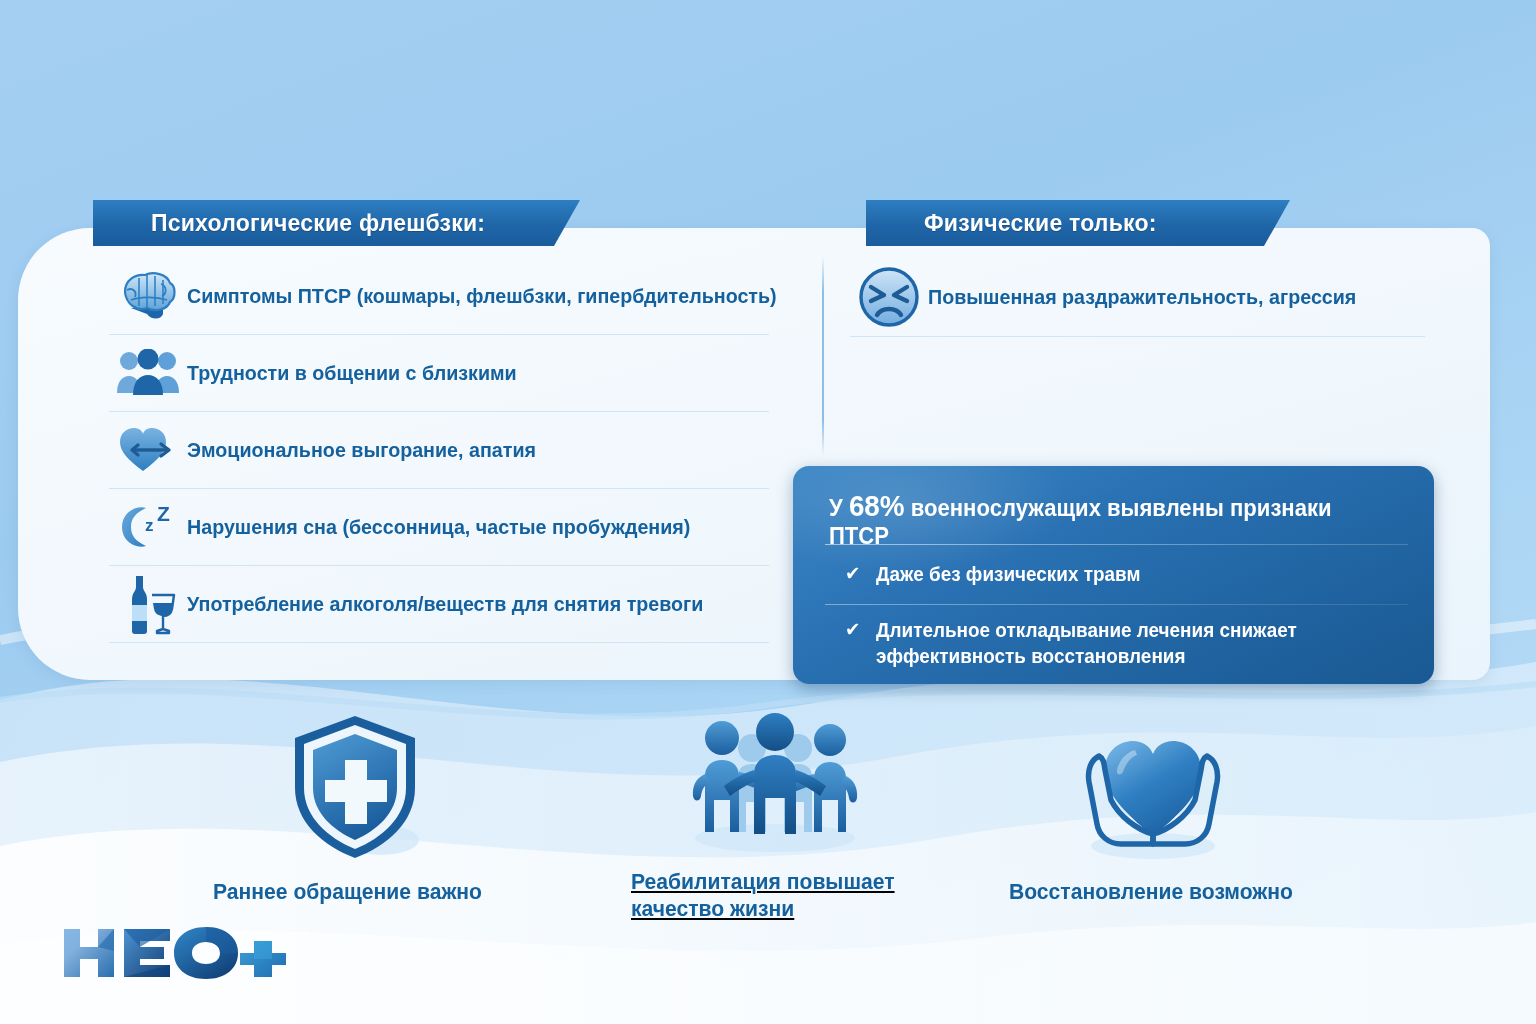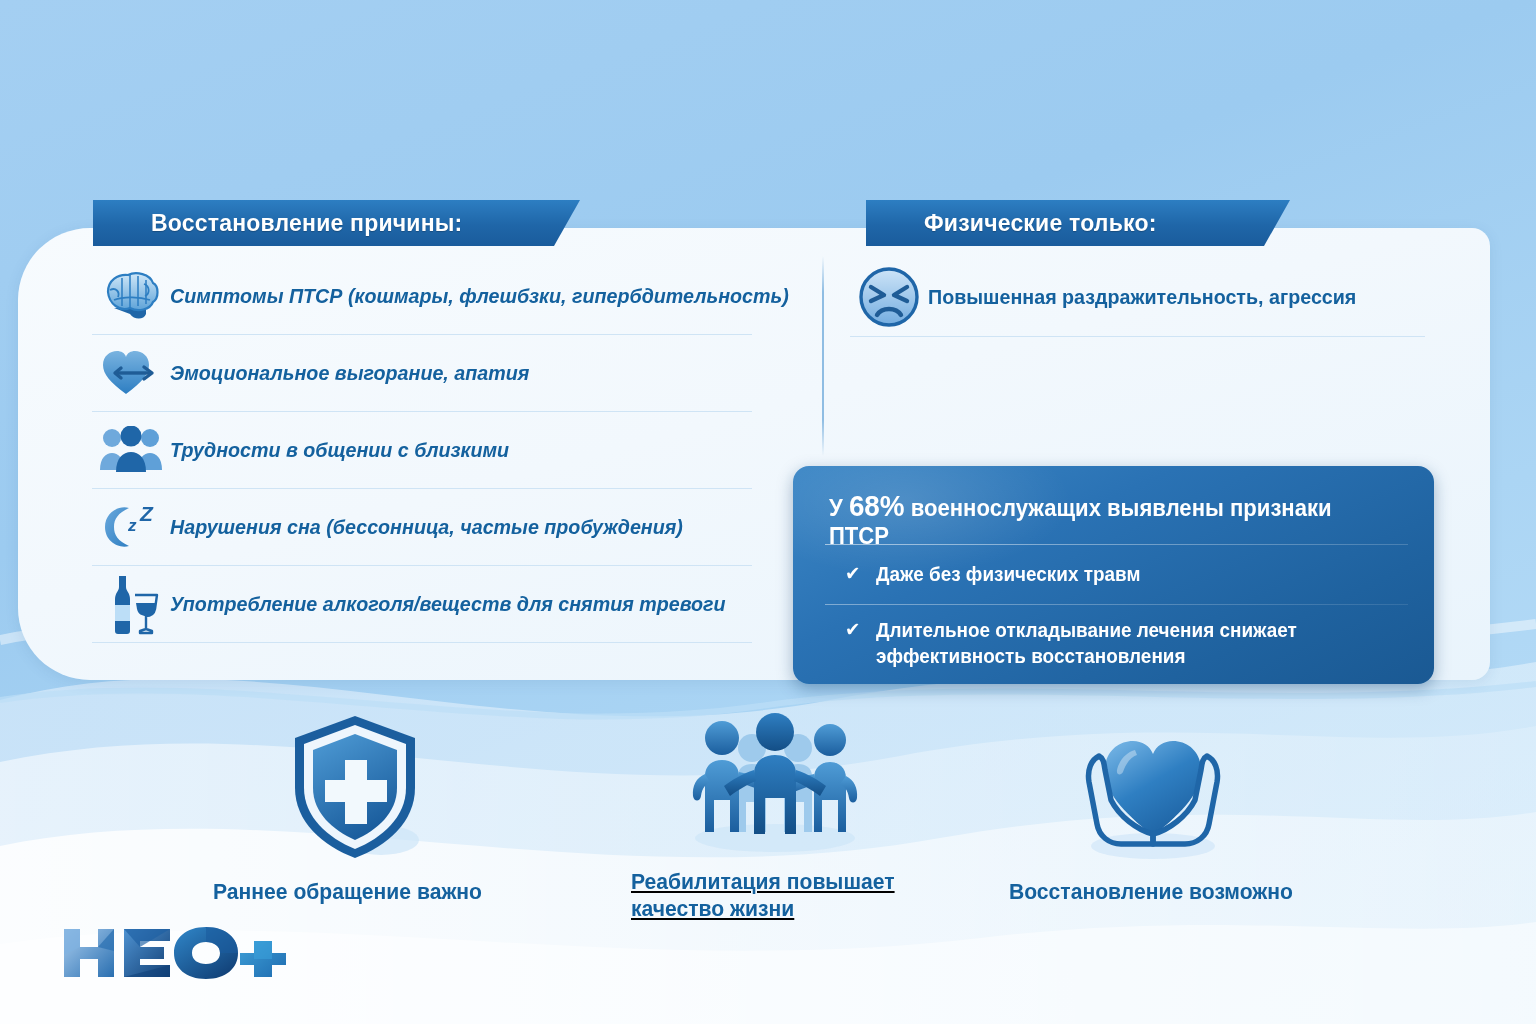--- a/index.html
+++ b/index.html
@@ -56,21 +56,21 @@
   }
   .ribbon span{
     color:#fff;font-size:23px;font-weight:bold;margin-left:58px;
     letter-spacing:.2px;text-shadow:0 1px 1px rgba(0,0,0,.22);
   }
   #ribbon-psych{left:93px;top:200px;width:487px;}
   #ribbon-phys{left:866px;top:200px;width:424px;}
 
   
   .list{position:absolute;}
-  #list-psych{left:92px;top:258px;width:660px;font-style:italic;}
+  #list-psych{left:109px;top:258px;width:660px;}
   #list-phys{left:850px;top:258px;width:575px;}
   .row{position:relative;display:flex;align-items:center;height:76px;
        border-bottom:1px solid #cfe4f5;}
   #list-phys .row{height:78px;}
   .row .ico{width:78px;flex:0 0 78px;display:flex;align-items:center;justify-content:center;}
   .row .txt{font-size:20.5px;color:#14619e;font-weight:600;transform:scaleX(.96);
             transform-origin:left center;white-space:nowrap;}
 
   
   .col-divider{position:absolute;left:822px;top:256px;width:2px;height:200px;
@@ -137,21 +137,21 @@
     <path d="M0,944 C300,900 620,980 980,938 C1230,908 1400,942 1536,922 L1536,1024 L0,1024 Z" fill="#ffffff" opacity=".5"></path>
     <path d="M0,640 C220,596 430,686 700,650 C930,620 1180,668 1536,624" fill="none" stroke="#ffffff" stroke-opacity=".45" stroke-width="10"></path>
     <path d="M0,700 C240,664 500,744 760,706 C1010,670 1260,716 1536,684" fill="none" stroke="#bcdef7" stroke-opacity=".7" stroke-width="6"></path>
   </svg>
 
 
   <div class="main-card"></div>
   <div class="col-divider"></div>
 
   <div class="ribbon" id="ribbon-psych">
-    <span>Восстановление причины:</span>
+    <span>Психологические флешбзки:</span>
   </div>
   <div class="ribbon" id="ribbon-phys">
     <span>Физические только:</span>
   </div>
 
   <div class="list" id="list-psych">
 
     <div class="row">
       <div class="ico">
         <svg width="62" height="52" viewBox="0 0 62 52">
@@ -166,49 +166,49 @@
           <path d="M22,8 L22,36 M30,5 L30,38 M38,6 L38,36 M46,10 L46,34" stroke="#2d7ec2" stroke-width="1.8" fill="none" opacity=".85"></path>
           <path d="M10,20 C16,17 20,22 18,27 M44,14 C50,16 50,24 45,26" stroke="#2d7ec2" stroke-width="1.8" fill="none"></path>
           <path d="M14,30 C24,26 40,27 50,30" stroke="#2d7ec2" stroke-width="1.8" fill="none"></path>
         </svg>
       </div>
       <div class="txt">Симптомы ПТСР (кошмары, флешбзки, гипербдительность)</div>
     </div>
 
     <div class="row">
       <div class="ico">
+        <svg width="64" height="48" viewBox="0 0 64 48">
+          <circle cx="13" cy="12" r="9" fill="#6fa9dc"></circle>
+          <path d="M1,44 C1,32 7,27 13,27 C19,27 25,32 25,44 Z" fill="#6fa9dc"></path>
+          <circle cx="51" cy="12" r="9" fill="#5fa0d8"></circle>
+          <path d="M39,44 C39,32 45,27 51,27 C57,27 63,32 63,44 Z" fill="#5fa0d8"></path>
+          <circle cx="32" cy="10" r="10.5" fill="#1f66a8"></circle>
+          <path d="M17,46 C17,32 24,26 32,26 C40,26 47,32 47,46 Z" fill="#1f66a8"></path>
+        </svg>
+      </div>
+      <div class="txt">Трудности в общении с близкими</div>
+    </div>
+
+    <div class="row">
+      <div class="ico">
         <svg width="62" height="54" viewBox="0 0 62 54">
           <defs>
               <linearGradient id="hrg" x1="0" y1="0" x2="0" y2="1">
             <stop offset="0" stop-color="#79b3e0"></stop>
                 <stop offset="1" stop-color="#2d7ec2"></stop>
               </linearGradient>
             </defs>
           <path d="M26,48 C10,36 3,28 3,19 C3,10 10,5 17,5 C21,5 25,7 26,11 C27,7 31,5 35,5 C42,5 49,10 49,19 C49,28 42,36 26,48 Z" fill="url(#hrg)"></path>
           <path d="M16,27 L38,27" stroke="#1f5c96" stroke-width="3.4" fill="none"></path>
           <path d="M21,22 L15,27 L21,32" stroke="#1f5c96" stroke-width="3.4" fill="none" stroke-linecap="round" stroke-linejoin="round"></path>
           <path d="M44,21 L52,27 L44,33" stroke="#1f5c96" stroke-width="3.4" fill="none" stroke-linecap="round" stroke-linejoin="round"></path>
           <path d="M38,27 L52,27" stroke="#1f5c96" stroke-width="3.4" fill="none"></path>
         </svg>
       </div>
       <div class="txt">Эмоциональное выгорание, апатия</div>
-    </div>
-
-    <div class="row">
-      <div class="ico">
-        <svg width="64" height="48" viewBox="0 0 64 48">
-          <circle cx="13" cy="12" r="9" fill="#6fa9dc"></circle>
-          <path d="M1,44 C1,32 7,27 13,27 C19,27 25,32 25,44 Z" fill="#6fa9dc"></path>
-          <circle cx="51" cy="12" r="9" fill="#5fa0d8"></circle>
-          <path d="M39,44 C39,32 45,27 51,27 C57,27 63,32 63,44 Z" fill="#5fa0d8"></path>
-          <circle cx="32" cy="10" r="10.5" fill="#1f66a8"></circle>
-          <path d="M17,46 C17,32 24,26 32,26 C40,26 47,32 47,46 Z" fill="#1f66a8"></path>
-        </svg>
-      </div>
-      <div class="txt">Трудности в общении с близкими</div>
     </div>
 
     <div class="row">
       <div class="ico">
         <svg width="66" height="52" viewBox="0 0 66 52">
           <defs>
               <linearGradient id="mng" x1="0" y1="0" x2="1" y2="1">
             <stop offset="0" stop-color="#6aa9dd"></stop>
                 <stop offset="1" stop-color="#2f7fc2"></stop>
               </linearGradient>

